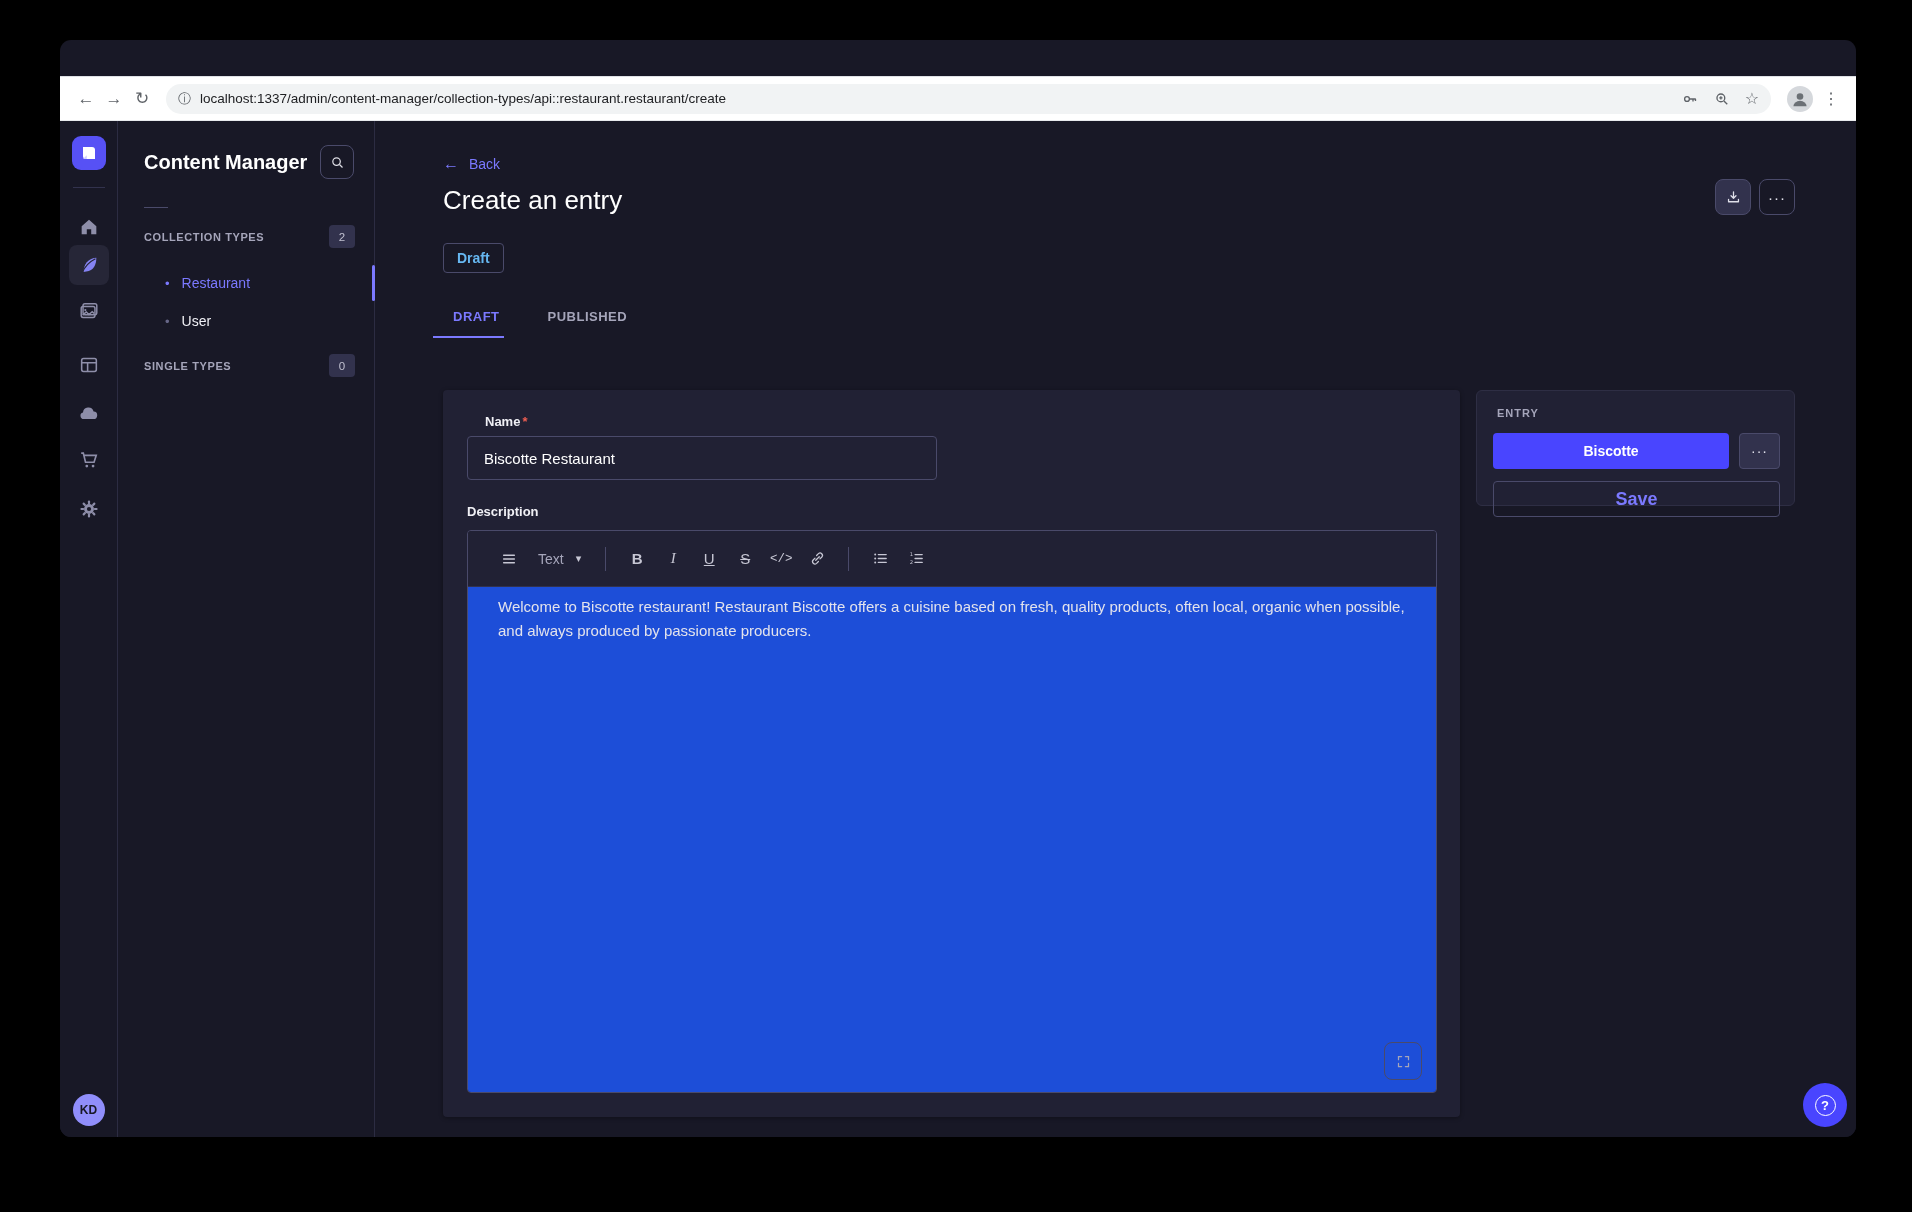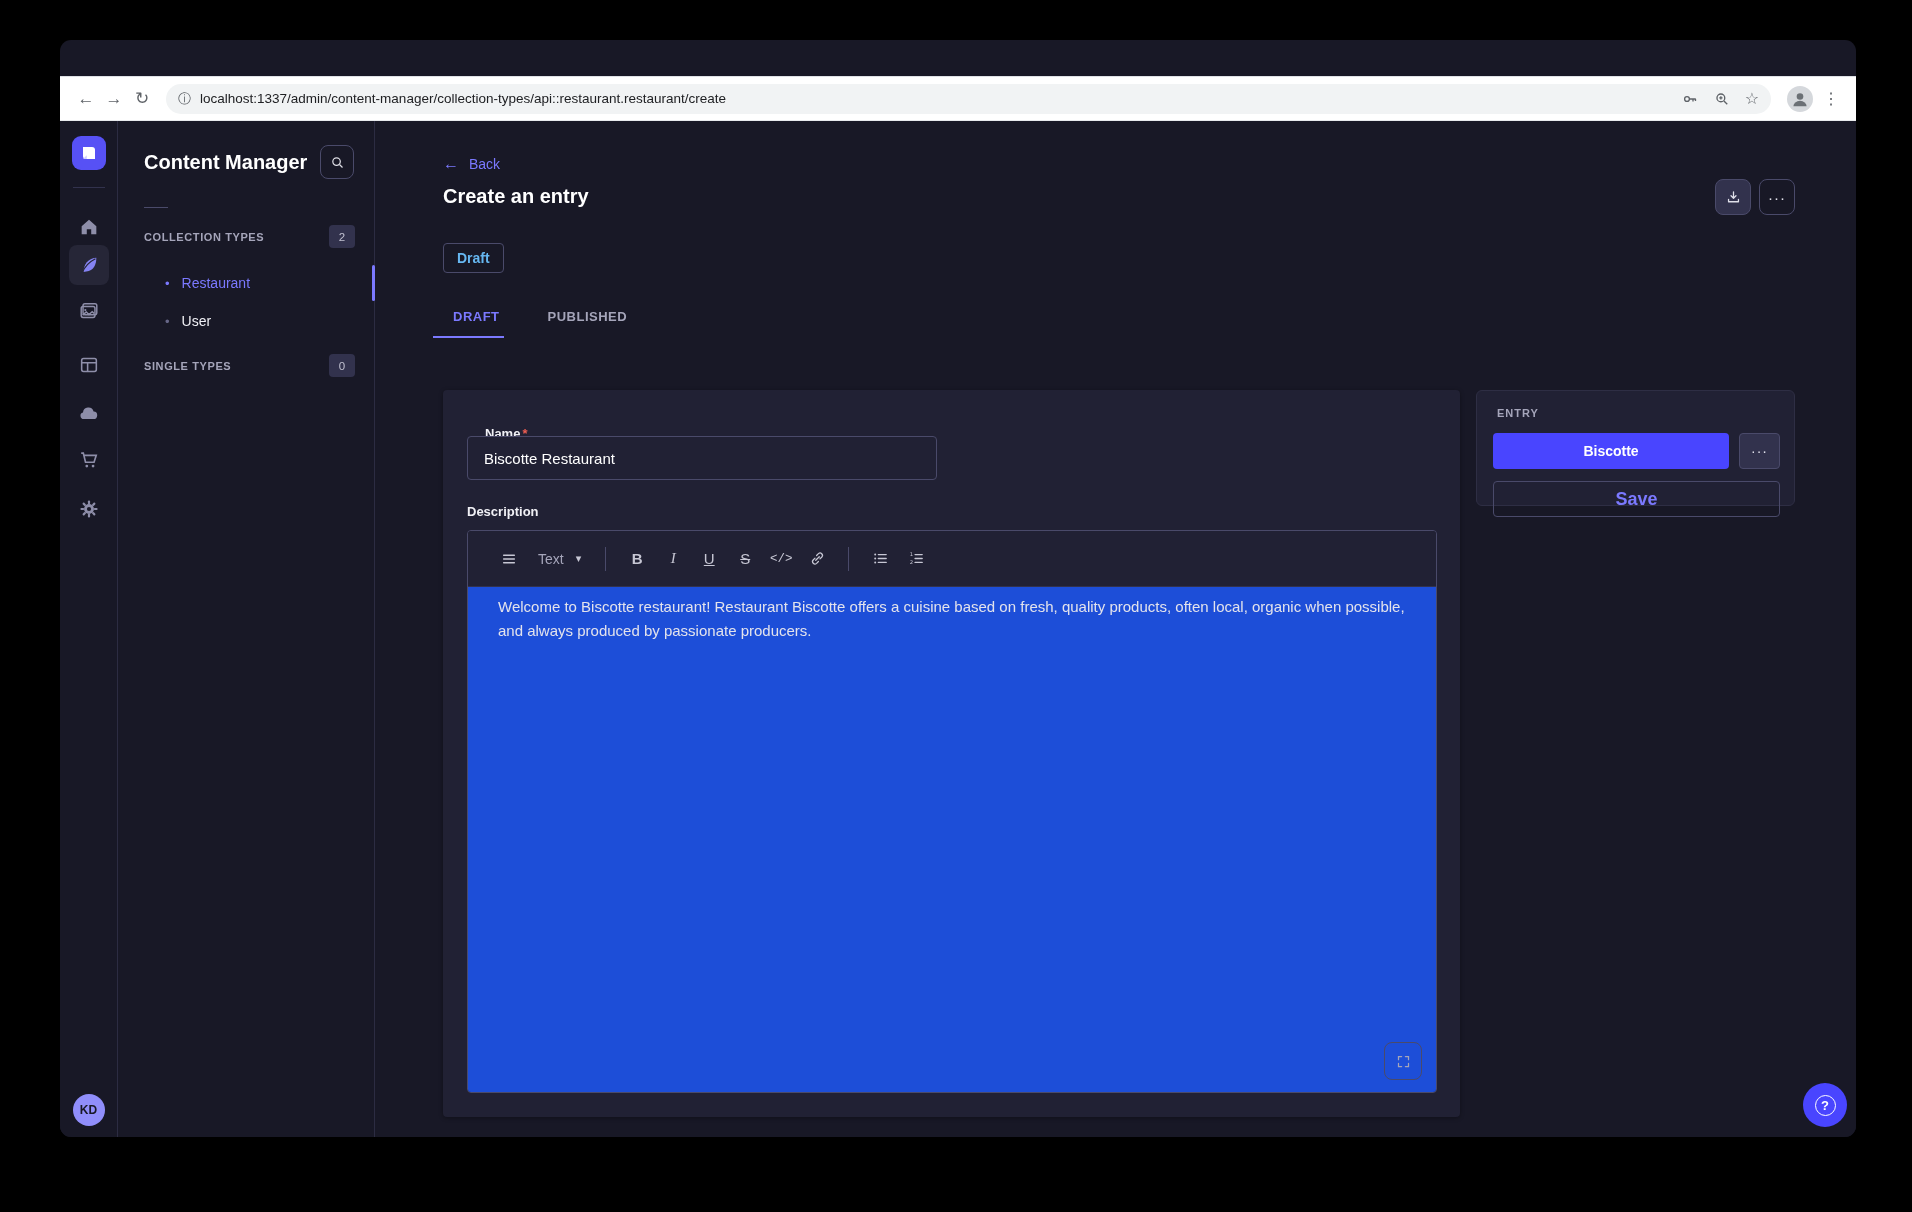--- a/index.html
+++ b/index.html
@@ -71,21 +71,21 @@
   .ct-bullet { font-size:13px; line-height:1; }
   .ct-item.active { color:#7b79ff; } .ct-item.active .ct-bullet{ color:#7b79ff; }
   .ct-item.plain { color:#f0f0f5; } .ct-item.plain .ct-bullet{ color:#666687; }
   .active-bar { position:absolute; left:254px; top:144px; width:3px; height:36px; background:#7b79ff;
                 border-radius:2px; }
 
   
   .main { position:absolute; left:315px; top:0; right:0; bottom:0; }
   .back-link { position:absolute; left:68px; top:34px; display:flex; align-items:center; gap:10px;
                color:#7b79ff; font-size:14px; }
-  .page-title { position:absolute; left:68px; top:64px; font-size:20px; font-weight:bold; color:#fff; }
+  .page-title { position:absolute; left:68px; top:64px; font-size:26px; font-weight:normal; color:#fff; }
   .status-badge { position:absolute; left:68px; top:122px; height:30px; padding:0 13px;
                   border:1px solid #4a4a6a; border-radius:4px; color:#66b7f1; font-size:14px;
                   font-weight:600; display:flex; align-items:center; }
   .hdr-btn { position:absolute; top:58px; width:36px; height:36px; border-radius:8px;
              display:flex; align-items:center; justify-content:center; }
   .hdr-download { right:105px; background:#32324d; border:1px solid #4a4a6a; }
   .hdr-more { right:61px; background:transparent; border:1px solid #4a4a6a; color:#e0e0ea;
               font-size:15px; letter-spacing:1px; }
 
   .tabsrow { position:absolute; left:68px; top:184px; display:flex; }
@@ -323,21 +323,21 @@
           </svg>
       </div>
       <div class="hdr-btn hdr-more">···</div>
 
       <div class="tabsrow">
         <div class="tabbtn active">DRAFT</div>
         <div class="tabbtn idle">PUBLISHED</div>
       </div>
 
       <div class="card">
-        <div class="field-label" style="top:36px;padding-left:18px;">
+        <div class="field-label" style="top:24px;padding-left:18px;">
           <span>Name</span><span class="req">*</span>
         </div>
         <input class="text-input" type="text" value="Biscotte Restaurant" style="">
 
         <div class="field-label" style="top:114px;">
           <span>Description</span>
         </div>
 
         <div class="editor">
           <div class="ed-toolbar">

